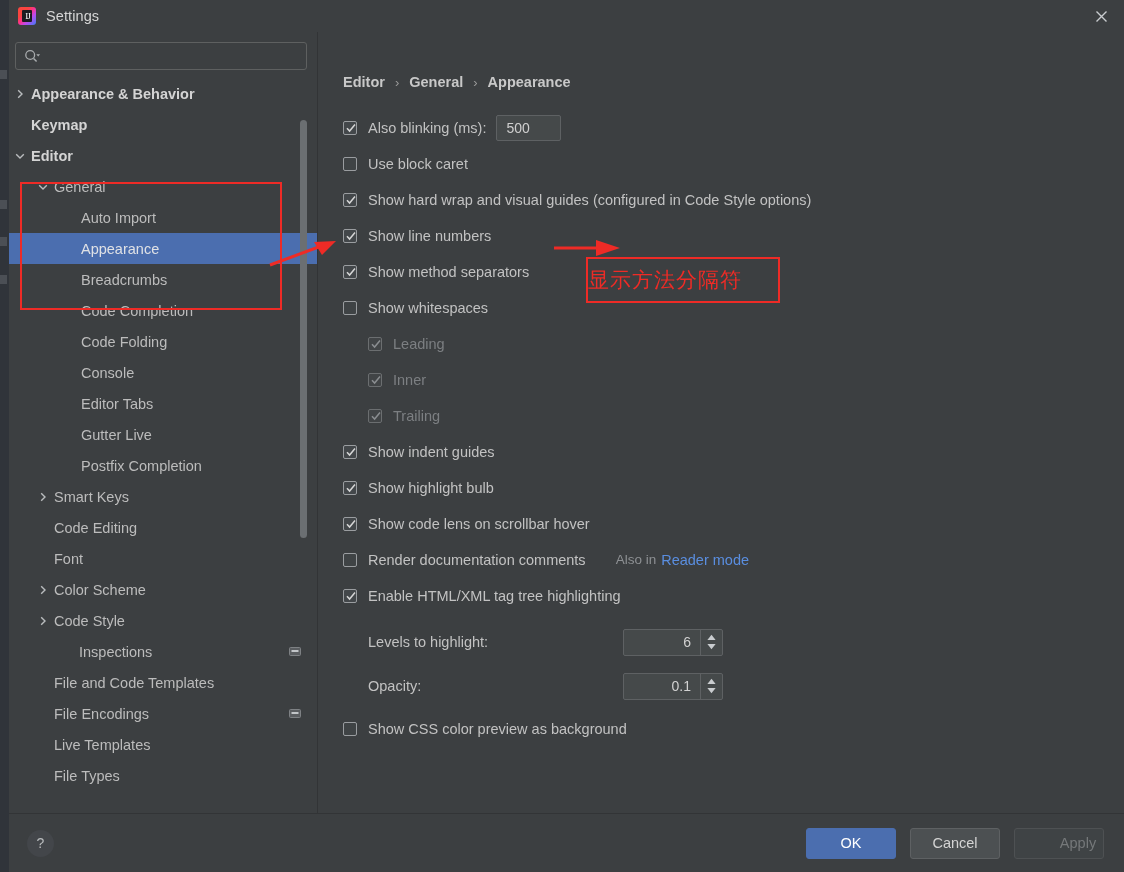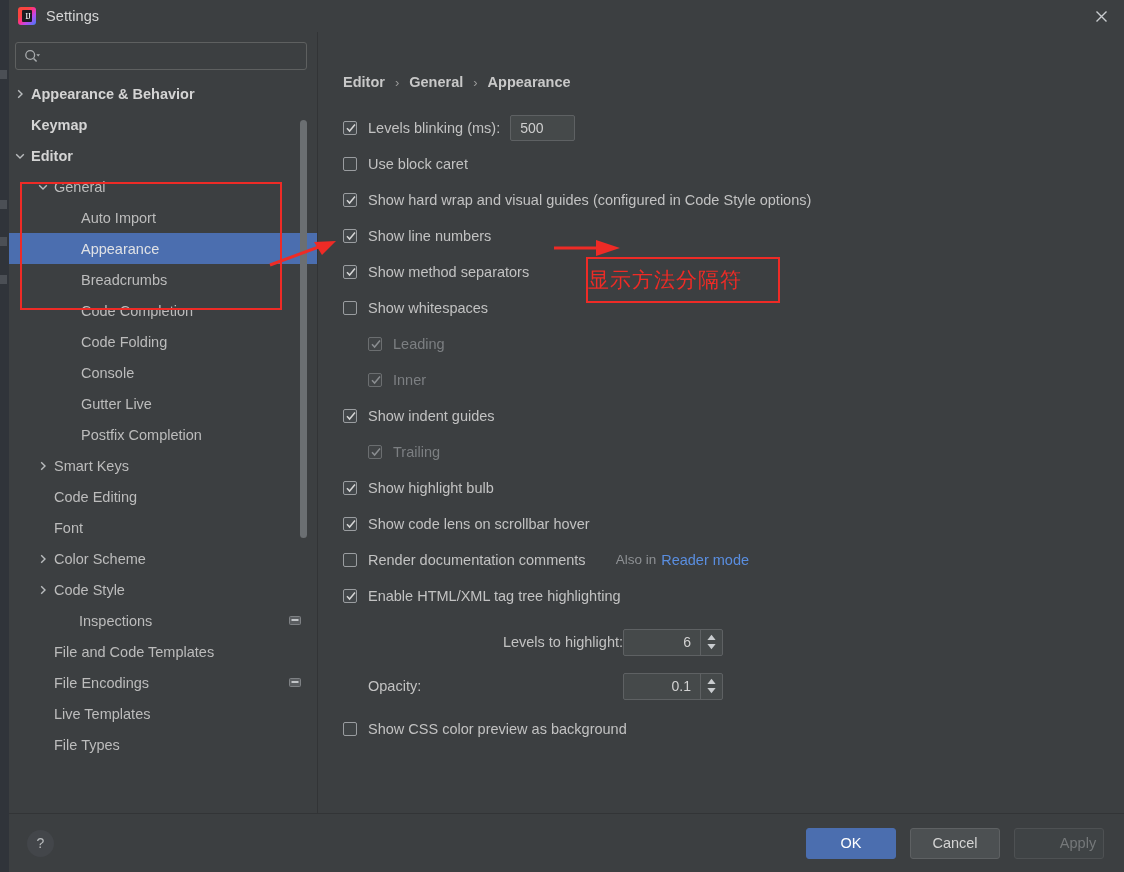--- a/index.html
+++ b/index.html
@@ -256,20 +256,23 @@
           <div class="tree-item">
             <span class="label" style="margin-left: 72px;">Code Completion</span>
           </div>
           <div class="tree-item">
             <span class="label" style="margin-left: 72px;">Code Folding</span>
           </div>
           <div class="tree-item">
             <span class="label" style="margin-left: 72px;">Console</span>
           </div>
           <div class="tree-item">
+            <span class="label" style="margin-left: 72px;">Editor Tabs</span>
+          </div>
+          <div class="tree-item">
             <span class="label" style="margin-left: 72px;">Gutter Live</span>
           </div>
           <div class="tree-item">
             <span class="label" style="margin-left: 72px;">Postfix Completion</span>
           </div>
           <div class="tree-item">
             <span class="chev" style="left: 27px;">
               <svg width="12" height="12" viewBox="0 0 12 12">
                 <path d="M4.2 2.2 L8 6 L4.2 9.8" stroke="#b9bcbe" stroke-width="1.4" fill="none"></path>
               </svg>
@@ -339,21 +342,21 @@
         <span class="sep">›</span>
         <span>Appearance</span>
       </div>
 
       <div class="row">
         <span class="cb">
           <svg width="14" height="14" viewBox="0 0 14 14">
               <path d="M3 7.2 L5.6 10 L11 3.6" stroke="#d6d6d6" stroke-width="1.5" fill="none"></path>
             </svg>
         </span>
-        <span>Levels blinking (ms):</span>
+        <span>Also blinking (ms):</span>
         <span class="txtfield caret-field">500</span>
       </div>
 
       <div class="row">
         <span class="cb off"></span>
         <span>Use block caret</span>
       </div>
 
       <div class="row">
         <span class="cb">
@@ -398,36 +401,36 @@
 
       <div class="row sub disabled">
         <span class="cb dim">
           <svg width="14" height="14" viewBox="0 0 14 14">
               <path d="M3 7.2 L5.6 10 L11 3.6" stroke="#8a8d90" stroke-width="1.5" fill="none"></path>
             </svg>
         </span>
         <span>Inner</span>
       </div>
 
-      <div class="row">
-        <span class="cb">
-          <svg width="14" height="14" viewBox="0 0 14 14">
-              <path d="M3 7.2 L5.6 10 L11 3.6" stroke="#d6d6d6" stroke-width="1.5" fill="none"></path>
-            </svg>
-        </span>
-        <span>Show indent guides</span>
-      </div>
-
       <div class="row sub disabled">
         <span class="cb dim">
           <svg width="14" height="14" viewBox="0 0 14 14">
               <path d="M3 7.2 L5.6 10 L11 3.6" stroke="#8a8d90" stroke-width="1.5" fill="none"></path>
             </svg>
         </span>
         <span>Trailing</span>
+      </div>
+
+      <div class="row">
+        <span class="cb">
+          <svg width="14" height="14" viewBox="0 0 14 14">
+              <path d="M3 7.2 L5.6 10 L11 3.6" stroke="#d6d6d6" stroke-width="1.5" fill="none"></path>
+            </svg>
+        </span>
+        <span>Show indent guides</span>
       </div>
 
       <div class="row">
         <span class="cb">
           <svg width="14" height="14" viewBox="0 0 14 14">
               <path d="M3 7.2 L5.6 10 L11 3.6" stroke="#d6d6d6" stroke-width="1.5" fill="none"></path>
             </svg>
         </span>
         <span>Show highlight bulb</span>
       </div>
@@ -450,21 +453,21 @@
 
       <div class="row">
         <span class="cb">
           <svg width="14" height="14" viewBox="0 0 14 14">
               <path d="M3 7.2 L5.6 10 L11 3.6" stroke="#d6d6d6" stroke-width="1.5" fill="none"></path>
             </svg>
         </span>
         <span>Enable HTML/XML tag tree highlighting</span>
       </div>
 
-      <div class="spin-row" style="margin-top:22px;text-align:right;">
+      <div class="spin-row" style="margin-top:22px;">
         <span class="lbl">Levels to highlight:</span>
         <span class="spinner">
           <span class="val">6</span>
           <span class="btns">
             <svg width="11" height="7" viewBox="0 0 11 7">
                 <path d="M5.5 0.8 L9.6 6 L1.4 6 Z" fill="#c9cccf"></path>
               </svg>
             <svg width="11" height="7" viewBox="0 0 11 7">
                 <path d="M5.5 6.2 L1.4 1 L9.6 1 Z" fill="#c9cccf"></path>
               </svg>

